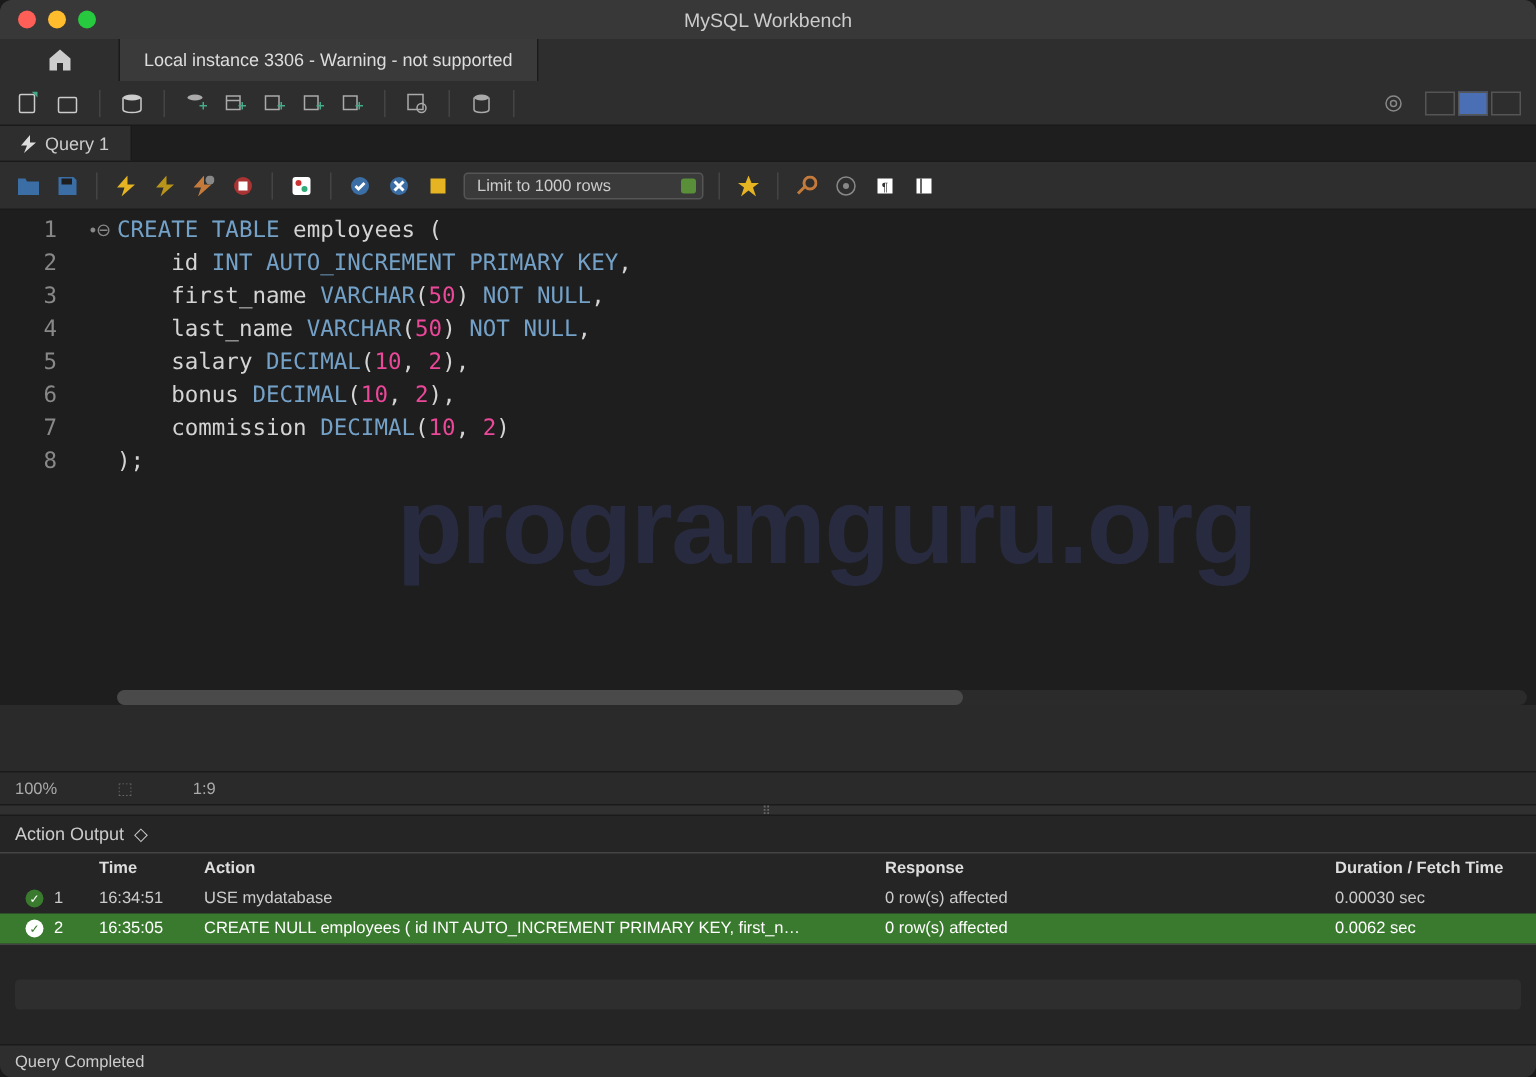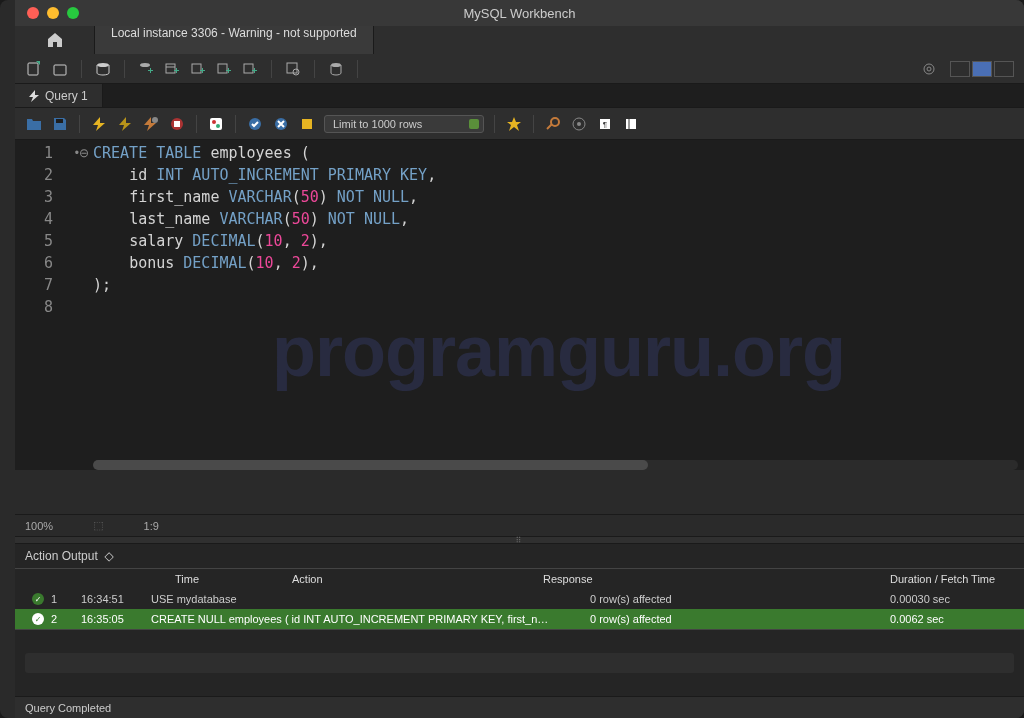--- a/index.html
+++ b/index.html
@@ -12,21 +12,20 @@
   overflow: hidden;
   font-size: 12px;
 }
 .window {
   width: 100%; height: 100%;
   background: #2a2a2a;
   border-radius: 8px;
   overflow: hidden;
   display: flex;
   flex-direction: column;
-  padding-left: 15px;
 }
 .titlebar {
   height: 26px;
   background: #383838;
   display: flex;
   align-items: center;
   position: relative;
 }
 .traffic-lights {
   display: flex;
@@ -57,20 +56,21 @@
 .home-tab {
   width: 80px;
   display: flex;
   align-items: center;
   justify-content: center;
   border-right: 1px solid #1a1a1a;
 }
 .connection-tab {
   padding: 0 16px;
   display: flex;
+  align-items: center;
   background: #3a3a3a;
   color: #ddd;
   font-size: 12px;
   border-right: 1px solid #1a1a1a;
 }
 .main-toolbar {
   height: 30px;
   background: #2e2e2e;
   border-bottom: 1px solid #1a1a1a;
   display: flex;
@@ -281,21 +281,21 @@
 .output-table {
   border-top: 1px solid #444;
   border-bottom: 1px solid #444;
 }
 .out-row {
   display: flex;
   height: 20px;
   align-items: center;
   font-size: 11px;
 }
-.out-header { color: #ddd; font-weight: 400; gap: 47px; }
+.out-header { color: #ddd; font-weight: 700; }
 .out-row.success { background: #3a7a2e; color: #fff; }
 .col-status { width: 36px; padding-left: 10px; display: flex; justify-content: center; }
 .col-idx { width: 30px; }
 .col-time { width: 64px; }
 .col-action { flex: 1; padding-left: 6px; white-space: nowrap; overflow: hidden; text-overflow: ellipsis; }
 .col-response { width: 300px; padding-left: 6px; }
 .col-duration { width: 140px; padding-left: 6px; }
 .status-dot {
   width: 12px; height: 12px;
   border-radius: 50%;
@@ -570,20 +570,21 @@
     <div class="fold-col">
       <div class="fold-mark">•⊖</div>
     </div>
     <div class="code">
       <div class="code-line"><span class="kw">CREATE</span> <span class="kw">TABLE</span> <span class="id">employees</span><span class="punct"> (</span></div>
       <div class="code-line">    <span class="id">id</span> <span class="type">INT</span> <span class="const">AUTO_INCREMENT</span> <span class="const">PRIMARY</span> <span class="const">KEY</span><span class="punct">,</span></div>
       <div class="code-line">    <span class="id">first_name</span> <span class="type">VARCHAR</span><span class="punct">(</span><span class="num">50</span><span class="punct">)</span> <span class="const">NOT</span> <span class="const">NULL</span><span class="punct">,</span></div>
       <div class="code-line">    <span class="id">last_name</span> <span class="type">VARCHAR</span><span class="punct">(</span><span class="num">50</span><span class="punct">)</span> <span class="const">NOT</span> <span class="const">NULL</span><span class="punct">,</span></div>
       <div class="code-line">    <span class="id">salary</span> <span class="type">DECIMAL</span><span class="punct">(</span><span class="num">10</span><span class="punct">, </span><span class="num">2</span><span class="punct">)</span><span class="punct">,</span></div>
       <div class="code-line">    <span class="id">bonus</span> <span class="type">DECIMAL</span><span class="punct">(</span><span class="num">10</span><span class="punct">, </span><span class="num">2</span><span class="punct">)</span><span class="punct">,</span></div>
+      <div class="code-line">    <span class="id">commission</span> <span class="type">DECIMAL</span><span class="punct">(</span><span class="num">10</span><span class="punct">, </span><span class="num">2</span><span class="punct">)</span></div>
       <div class="code-line"><span class="punct">);</span></div>
       <div class="watermark">programguru.org</div>
     </div>
     <div class="editor-scroll">
         <div class="editor-scroll-thumb"></div>
       </div>
   </div>
 
   <div class="status-strip">
     <span>100%</span>

